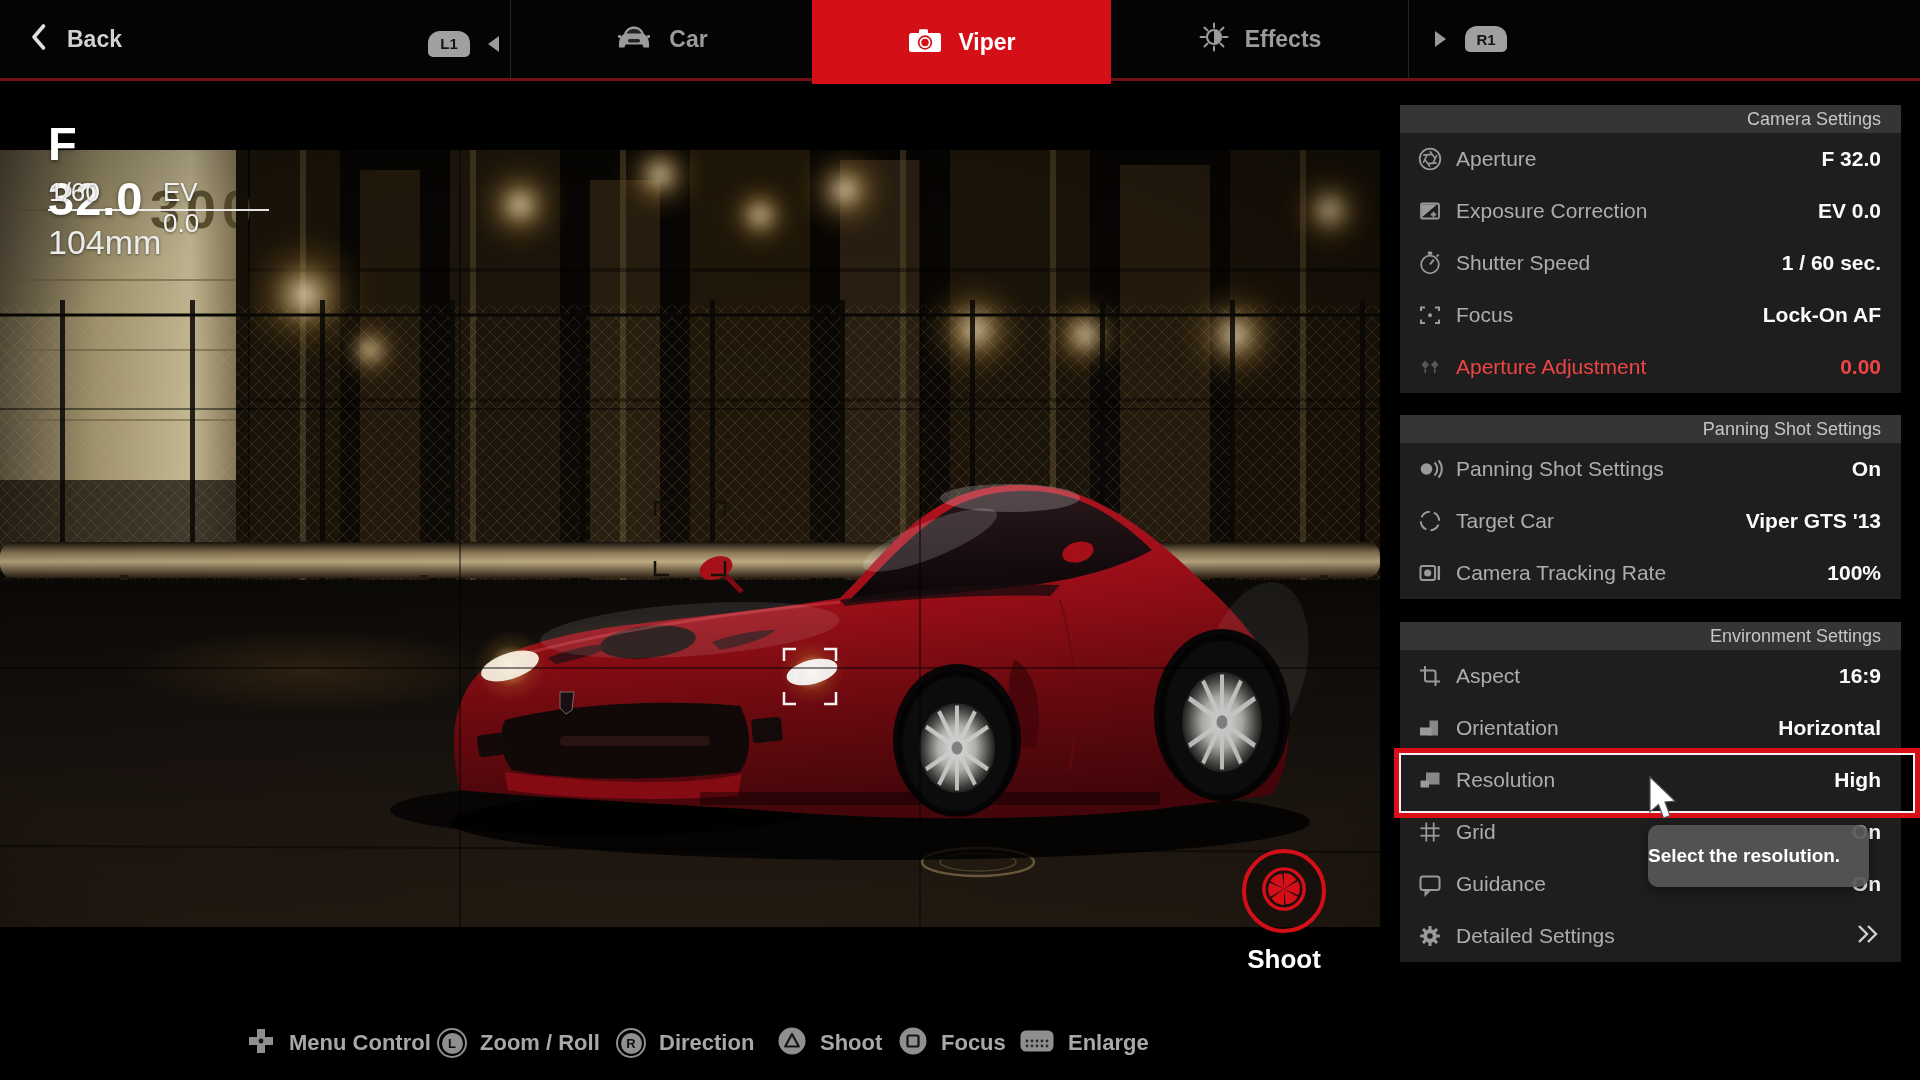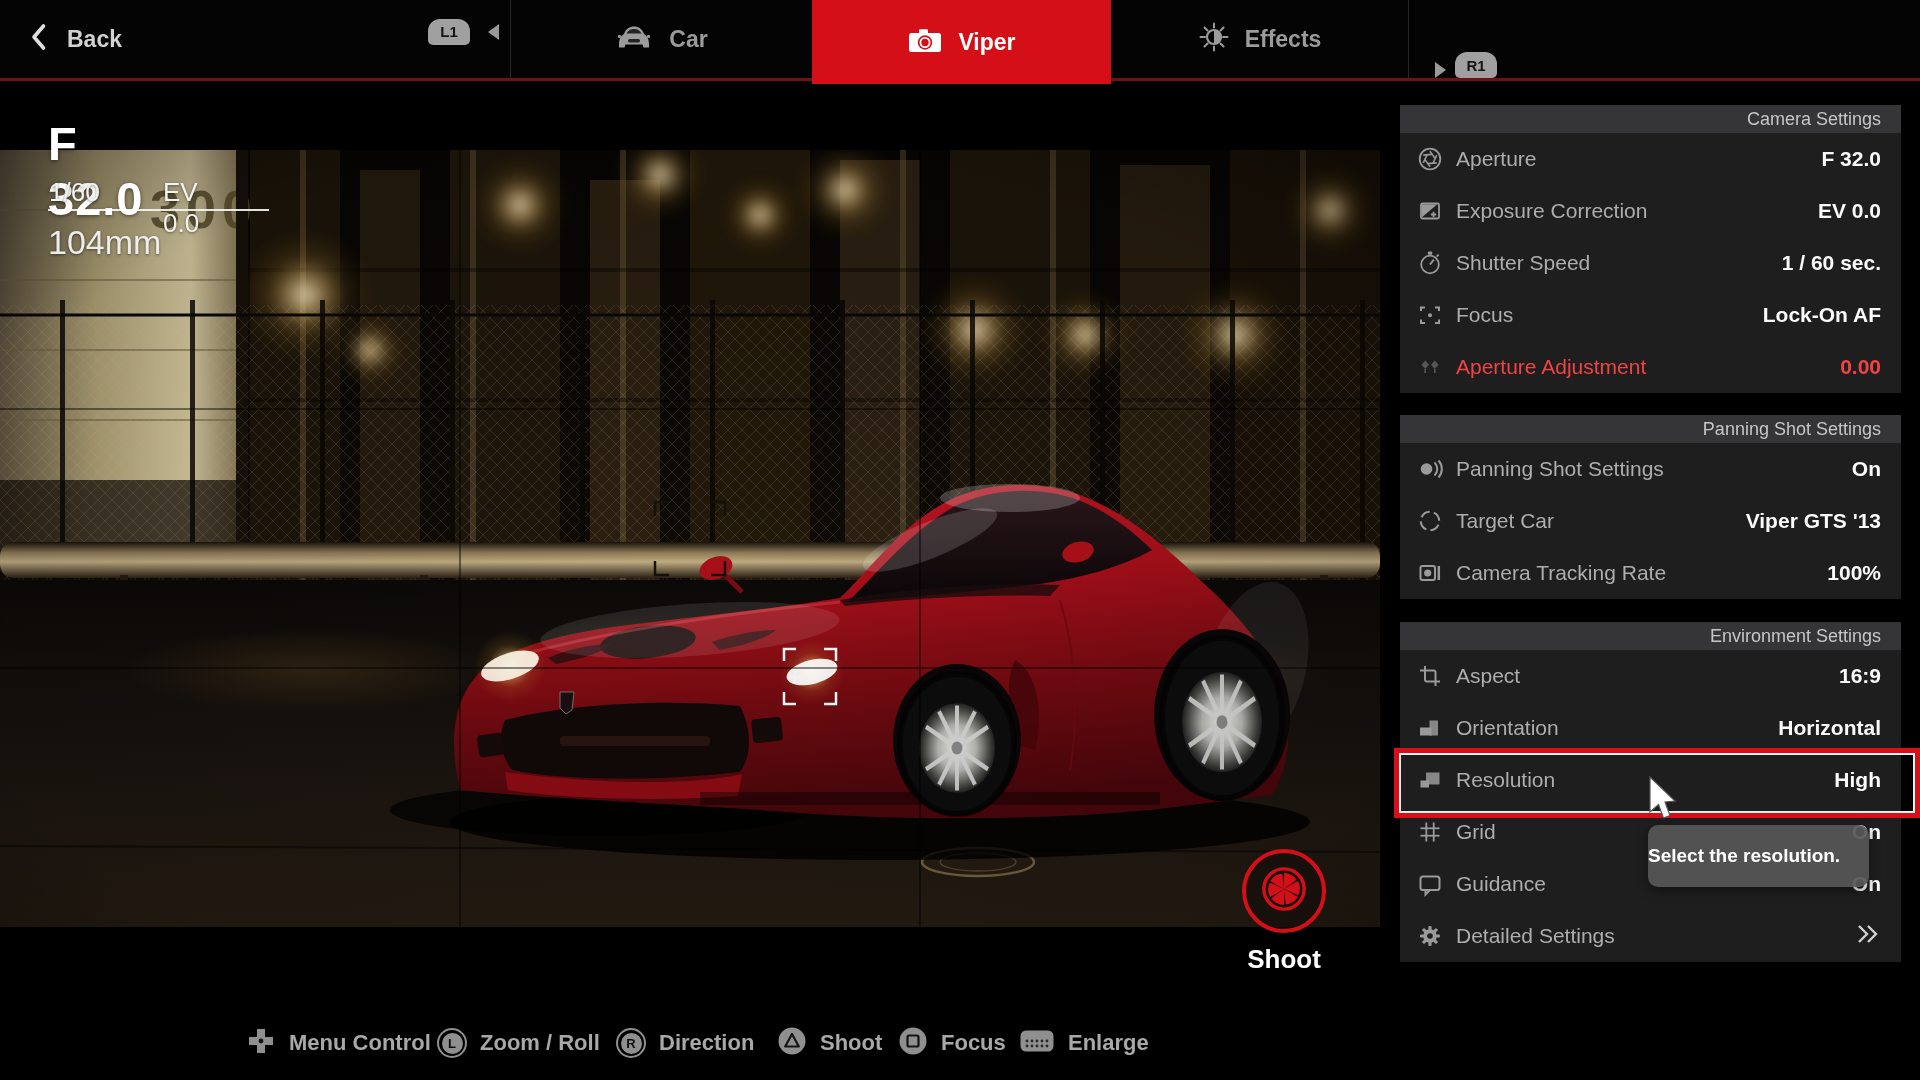--- a/index.html
+++ b/index.html
@@ -9,22 +9,22 @@
 
   
   .topbar { position:absolute; left:0; top:0; width:1920px; height:84px; z-index:5; }
   .topbar-bg { position:absolute; left:0; top:0; width:1920px; height:78px; background:#040404; }
   .accent-line { position:absolute; left:0; top:78px; width:1920px; height:3px; background:#6e1216; }
   .tb-divider { position:absolute; top:0; width:1px; height:78px; background:#262626; }
   .back-group { position:absolute; left:30px; top:0; height:78px; display:flex; align-items:center; gap:20px; cursor:pointer; }
   .back-label { color:#d2d2d2; font-size:23px; font-weight:700; }
   .shoulder-badge { width:42px; height:26px; background:#a0a0a0; border-radius:12px 12px 5px 5px;
         display:flex; align-items:center; justify-content:center; color:#141414; font-size:15px; font-weight:700; }
-  .l1-group { position:absolute; left:428px; top:4px; height:55px; display:flex; align-items:center; gap:18px; }
-  .r1-group { position:absolute; left:1435px; top:0; height:78px; display:flex; align-items:flex-end; gap:9px; }
+  .l1-group { position:absolute; left:428px; top:16px; height:55px; display:flex; align-items:center; gap:18px; }
+  .r1-group { position:absolute; left:1435px; top:0; height:78px; display:flex; align-items:center; gap:19px; }
   .tri-left  { width:0; height:0; border-top:8px solid transparent; border-bottom:8px solid transparent; border-right:11px solid #9a9a9a; }
   .tri-right { width:0; height:0; border-top:8px solid transparent; border-bottom:8px solid transparent; border-left:11px solid #9a9a9a; }
   .tab { position:absolute; top:0; height:78px; display:flex; align-items:center; justify-content:center; gap:15px; cursor:pointer; }
   .tab .tab-label { font-size:23px; font-weight:700; color:#9b9b9b; }
   .tab-car { left:510px; width:302px; }
   .tab-camera { left:812px; width:299px; height:84px; background:#d50f18; }
   .tab-camera .tab-label { color:#fff; }
   .tab-effects { left:1111px; width:297px; }
 
   

